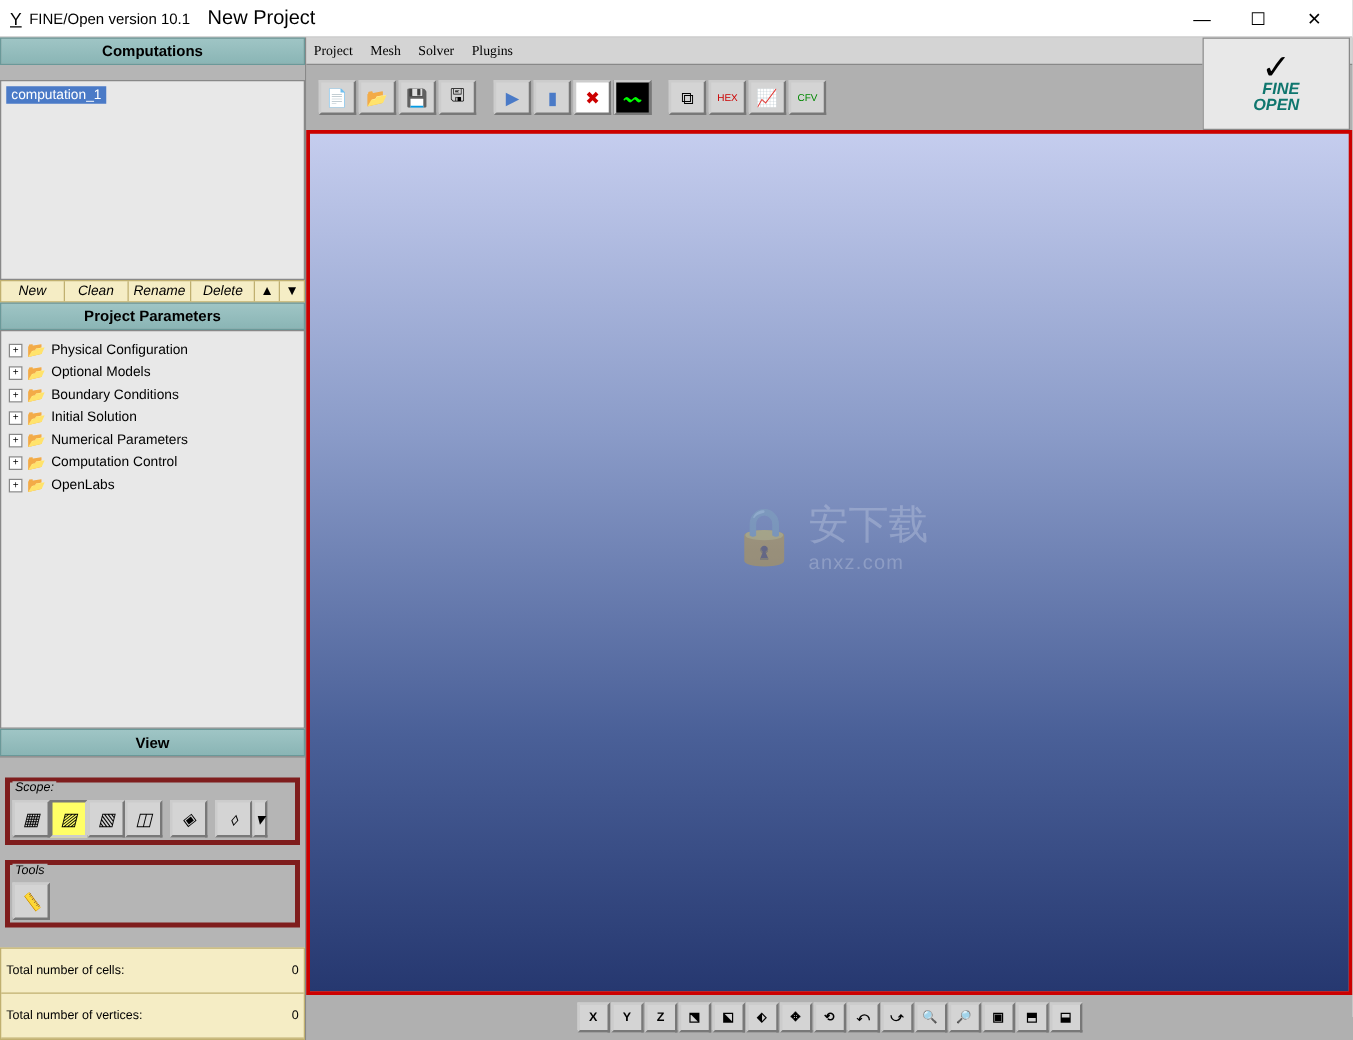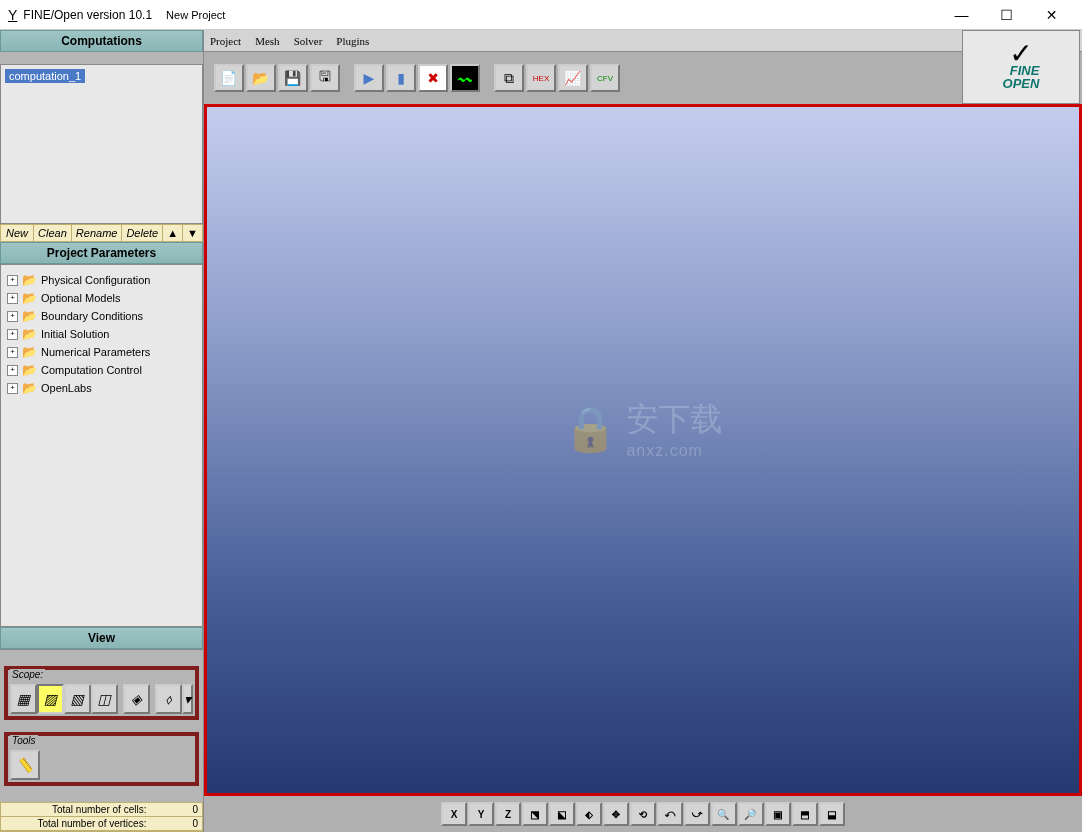--- a/index.html
+++ b/index.html
@@ -1,27 +1,27 @@
 <!DOCTYPE html>
 <html><head>
 <meta charset="utf-8">
 <style>
 * { box-sizing: border-box; margin: 0; padding: 0; font-family: Arial, sans-serif; }
 body { width: 1082px; height: 832px; background: #fff; overflow: hidden; display: flex; flex-direction: column; }
 
 .titlebar { height: 30px; background: #fff; display: flex; align-items: center; padding: 0 8px; border-bottom: 1px solid #ccc; }
 .titlebar .app-icon { font-size: 14px; margin-right: 6px; text-decoration: underline; }
 .titlebar .title { font-size: 12px; color: #000; }
-.titlebar .project-label { font-size: 11px; color: #000; margin-left: 14px; }
+.titlebar .project-label { font-size: 16px; color: #000; margin-left: 14px; }
 .titlebar .spacer { flex: 1; }
 .win-btn { width: 45px; height: 30px; display: flex; align-items: center; justify-content: center; font-size: 14px; cursor: pointer; }
 
 .main-area { flex: 1; display: flex; background: #b0b0b0; min-height: 0; }
 
-.sidebar { width: 204px; display: flex; flex-direction: column; background: #b5b5b5; border-right: 1px solid #888; }
+.sidebar { width: 245px; display: flex; flex-direction: column; background: #b5b5b5; border-right: 1px solid #888; }
 
 .panel-header { background: linear-gradient(#9fc5c5, #8ab5b5); border: 1px solid #6a9999; padding: 3px; text-align: center; font-weight: bold; font-size: 12px; color: #000; }
 
 .comp-list { background: #e8e8e8; border: 1px solid #888; height: 160px; padding: 4px; font-size: 11px; margin-top: 12px; }
 .comp-item { background: #4a7ac7; color: #fff; padding: 1px 4px; display: inline-block; }
 
 .comp-buttons { display: flex; background: #f5edc5; border: 1px solid #c0b070; }
 .comp-btn { flex: 1; padding: 2px 4px; font-size: 11px; text-align: center; border-right: 1px solid #c0b070; cursor: pointer; font-style: italic; }
 .comp-btn.arrow { flex: 0 0 14px; }
 .comp-btn:last-child { border-right: none; }
@@ -33,21 +33,21 @@
 
 .view-panel { background: #b5b5b5; padding: 4px; border-top: 1px solid #888; }
 .scope-group, .tools-group { border: 4px solid #7f1d1d; margin: 12px 0; padding: 2px; font-style: italic; }
 .group-label { font-size: 10px; position: relative; top: -8px; background: #b5b5b5; padding: 0 2px; display: inline-block; }
 .icon-row { display: flex; gap: 0; margin-top: -6px; }
 .tool-btn { width: 30px; height: 30px; border: 2px outset #ccc; background: #d4d4d4; display: flex; align-items: center; justify-content: center; cursor: pointer; font-size: 14px; }
 .tool-btn.active { background: #ffff66; border-style: inset; }
 .tool-btn.narrow { width: 12px; }
 
 .status-bar { background: #f5edc5; border: 1px solid #c0b070; font-size: 10px; }
-.status-row { display: flex; justify-content: flex-end; padding: 1px 4px; border-bottom: 1px solid #c0b070; gap: 46px; }
+.status-row { display: flex; justify-content: space-between; padding: 12px 4px; border-bottom: 1px solid #c0b070; gap: 46px; }
 
 .right-area { flex: 1; display: flex; flex-direction: column; }
 
 .menubar { height: 22px; background: #d4d4d4; display: flex; align-items: center; padding: 0 6px; gap: 14px; font-size: 11px; border-bottom: 1px solid #888; }
 .menu-item { cursor: pointer; font-family: Liberation Serif, serif; }
 
 .toolbar-area { height: 52px; background: #b0b0b0; display: flex; align-items: center; padding: 0 10px; position: relative; }
 .toolbar-group { display: flex; gap: 2px; margin-right: 14px; }
 .tb-btn { width: 30px; height: 28px; border: 2px outset #ccc; background: #d4d4d4; display: flex; align-items: center; justify-content: center; cursor: pointer; font-size: 14px; }
 

